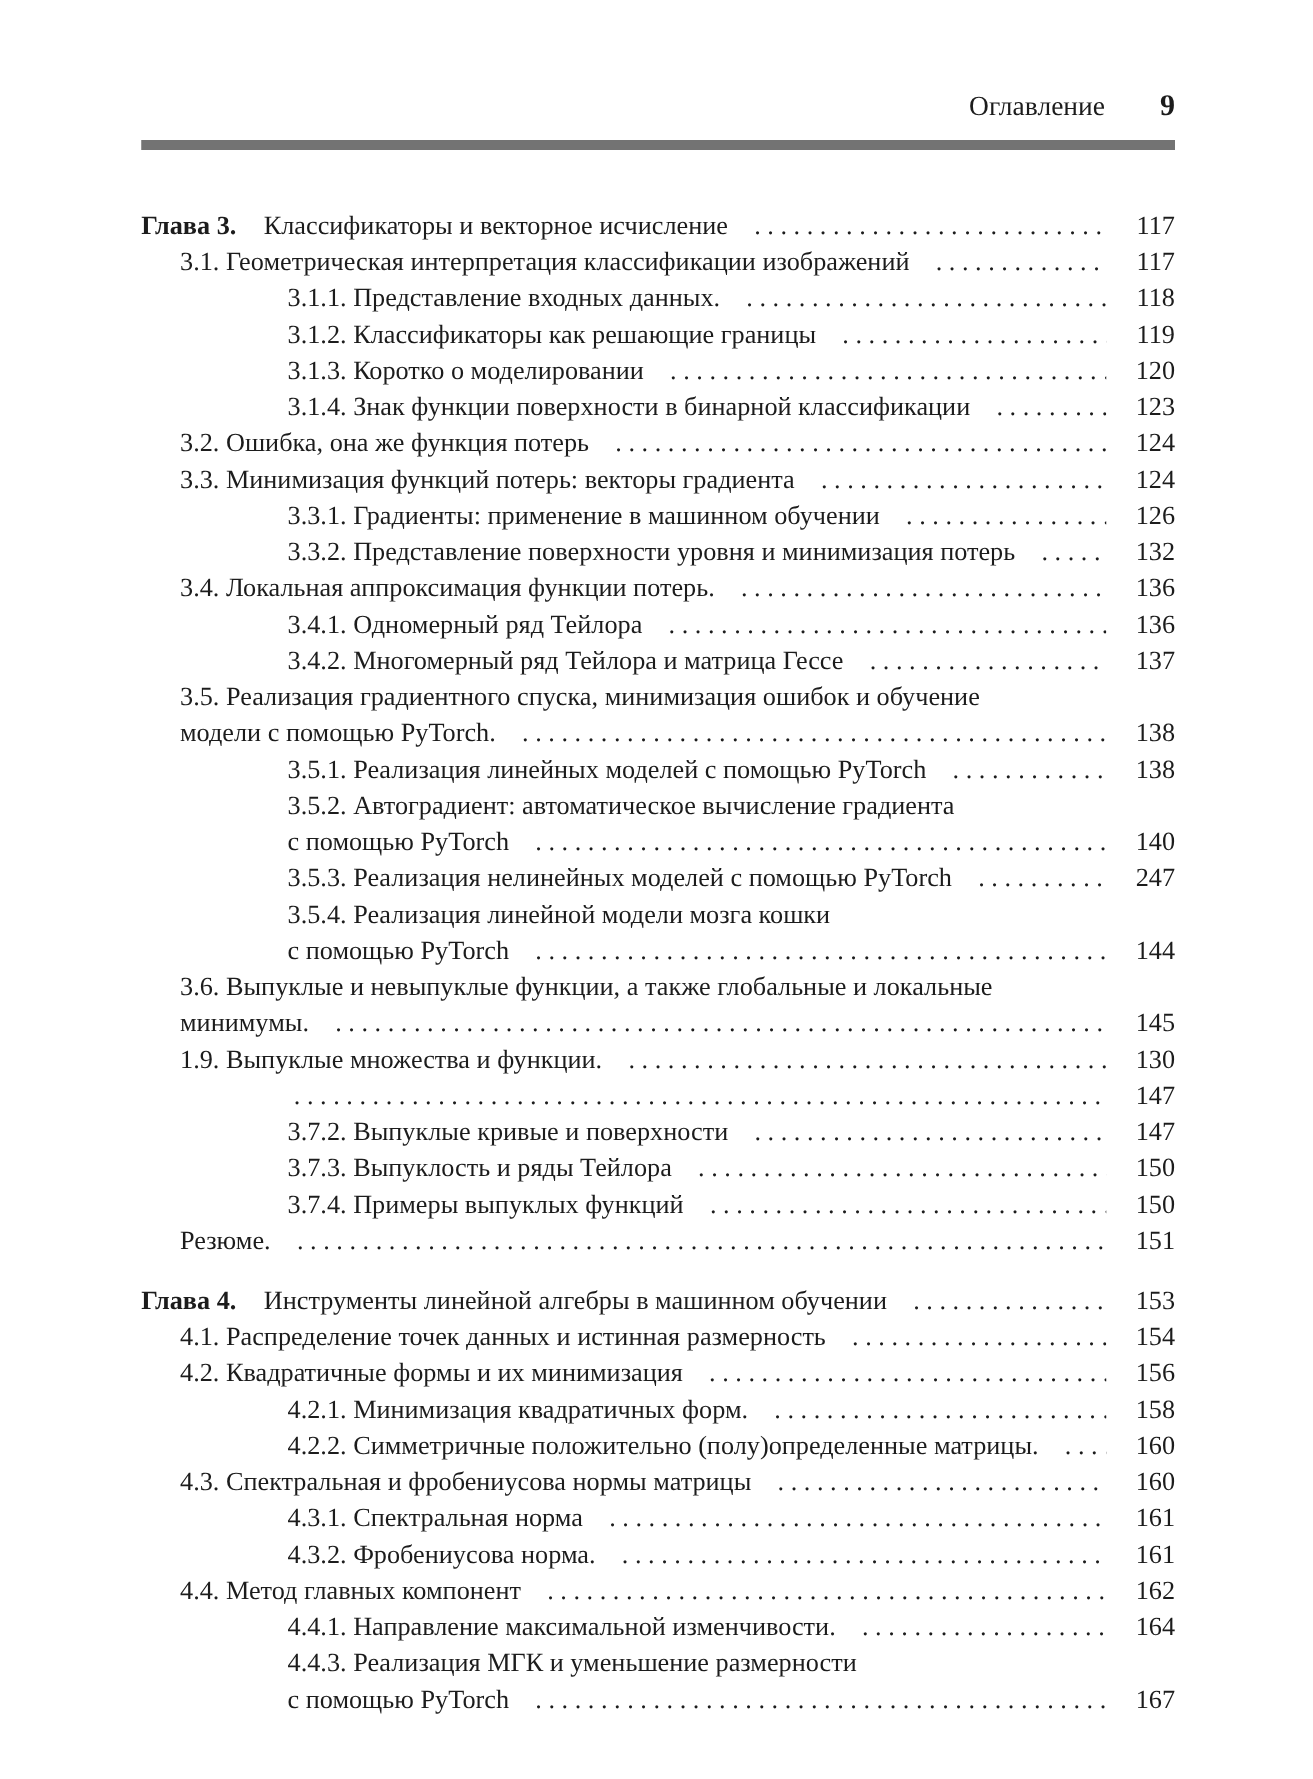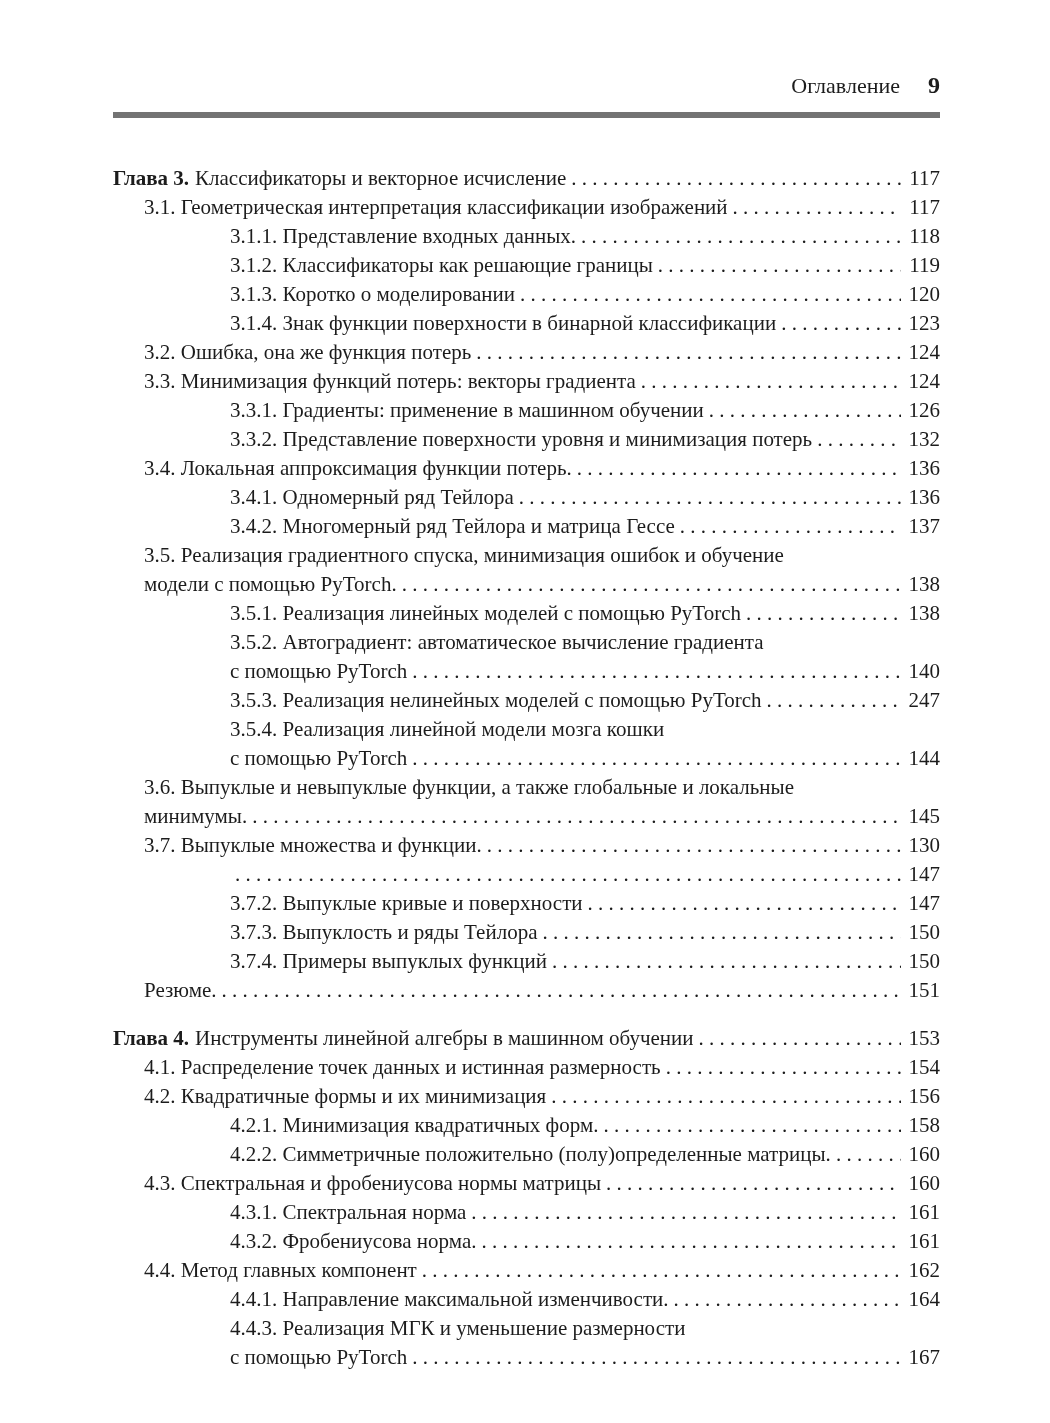--- a/index.html
+++ b/index.html
@@ -14,23 +14,23 @@
     height: 1423px;
     padding: 0 110px 0 113px;
     overflow: hidden;
     background: #ffffff;
   }
   header.running-head {
     margin-top: 72px;
     display: flex;
     justify-content: flex-end;
     align-items: baseline;
-    gap: 28px;
+    gap: 44px;
     padding-bottom: 13px;
-    border-bottom: 6px solid #737373;
+    border-bottom: 8px solid #737373;
     font-size: 22px;
   }
   header.running-head .pagenum {
     font-weight: bold;
     font-size: 24px;
   }
   .toc {
     margin-top: 46px;
     font-size: 21px;
   }
@@ -39,20 +39,21 @@
   .entry.indent-0 { padding-left: 0; }
   .entry.indent-1 { padding-left: 31px; }
   .entry.indent-2 { padding-left: 117px; }
   .line {
     line-height: 29px;
     white-space: nowrap;
   }
   .line.last {
     display: flex;
     align-items: center;
+    gap: 16px;
   }
   .bold {
     font-weight: bold;
     margin-right: 0.28em;
   }
   .txt { flex: 0 0 auto; }
   .dots {
     flex: 1 1 auto;
     overflow: hidden;
     white-space: nowrap;
@@ -212,21 +213,21 @@
       <div class="entry indent-1">
         <div class="line"><span class="txt">3.6. Выпуклые и невыпуклые функции, а также глобальные и локальные</span></div>
         <div class="line last">
           <span class="txt">минимумы.</span>
           <span class="dots"></span>
           <span class="pageref">145</span>
         </div>
       </div>
       <div class="entry indent-1">
         <div class="line last">
-          <span class="txt">3.7. Выпуклые множества и функции.</span>
+          <span class="txt">1.9. Выпуклые множества и функции.</span>
           <span class="dots"></span>
           <span class="pageref">130</span>
         </div>
       </div>
       <div class="entry indent-2">
         <div class="line last">
           <span class="dots"></span>
           <span class="pageref">147</span>
         </div>
       </div>

